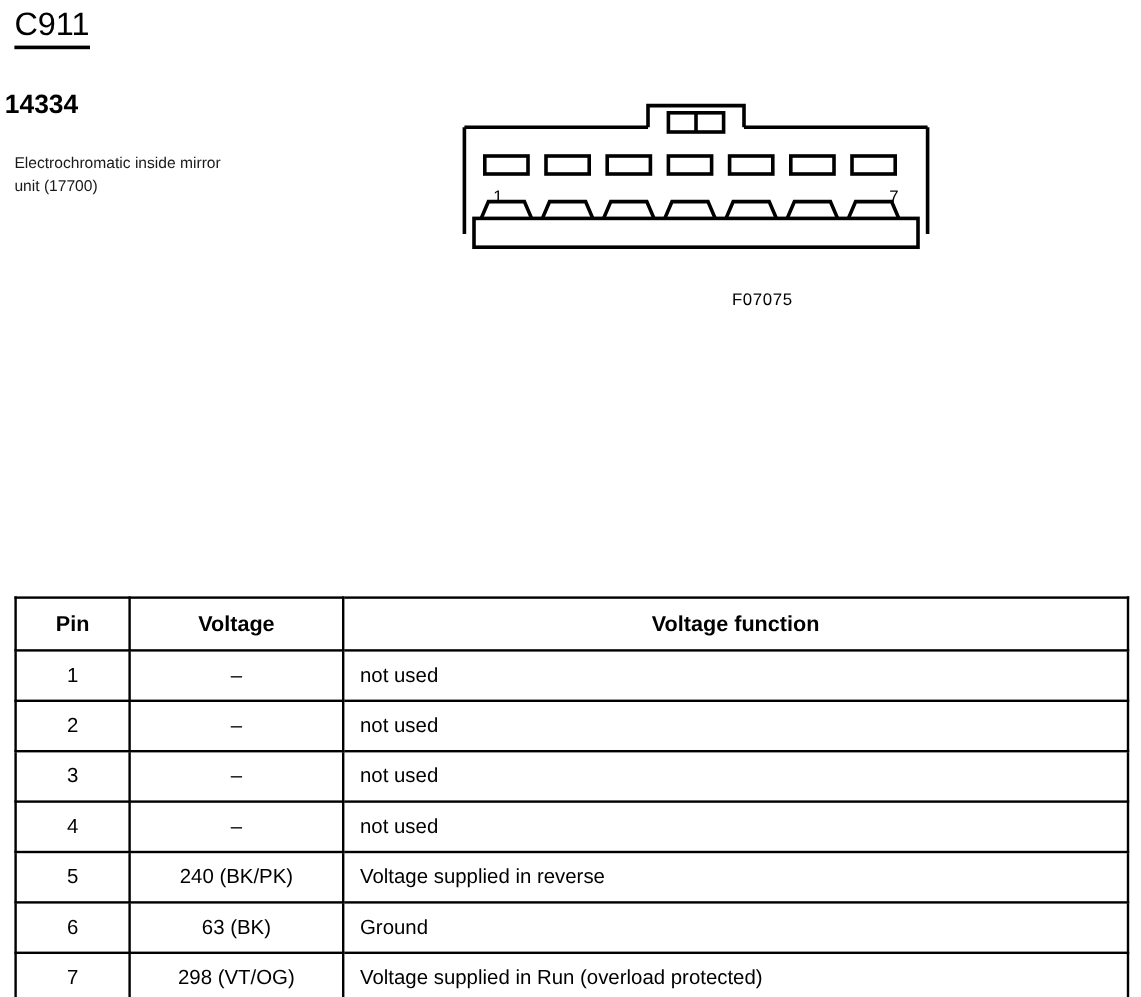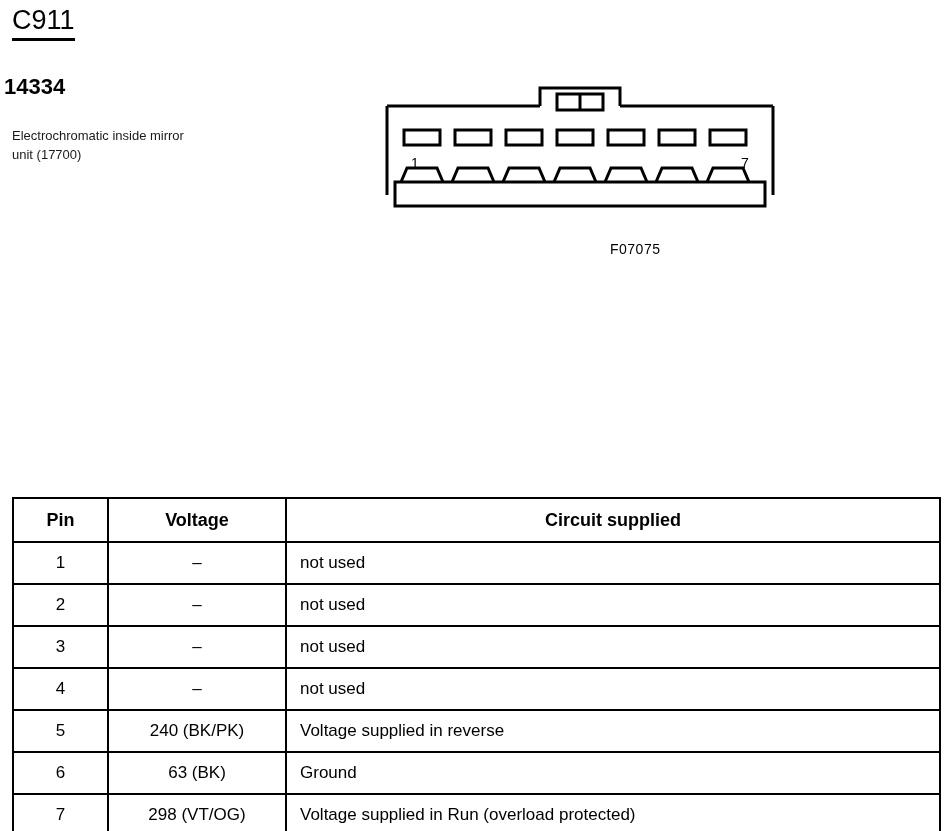--- a/index.html
+++ b/index.html
@@ -150,21 +150,21 @@
 <table id="pin-table">
   <colgroup>
     <col class="col-pin">
     <col class="col-circuit">
     <col class="col-function">
   </colgroup>
   <thead>
     <tr>
       <th class="cell-center">Pin</th>
       <th class="cell-center">Voltage</th>
-      <th class="cell-center">Circuit supplied</th>
+      <th class="cell-center">Voltage function</th>
     </tr>
   </thead>
   <tbody>
     <tr>
       <td class="cell-center">1</td>
       <td class="cell-center">–</td>
       <td class="cell-left">not used</td>
     </tr>
     <tr>
       <td class="cell-center">2</td>

